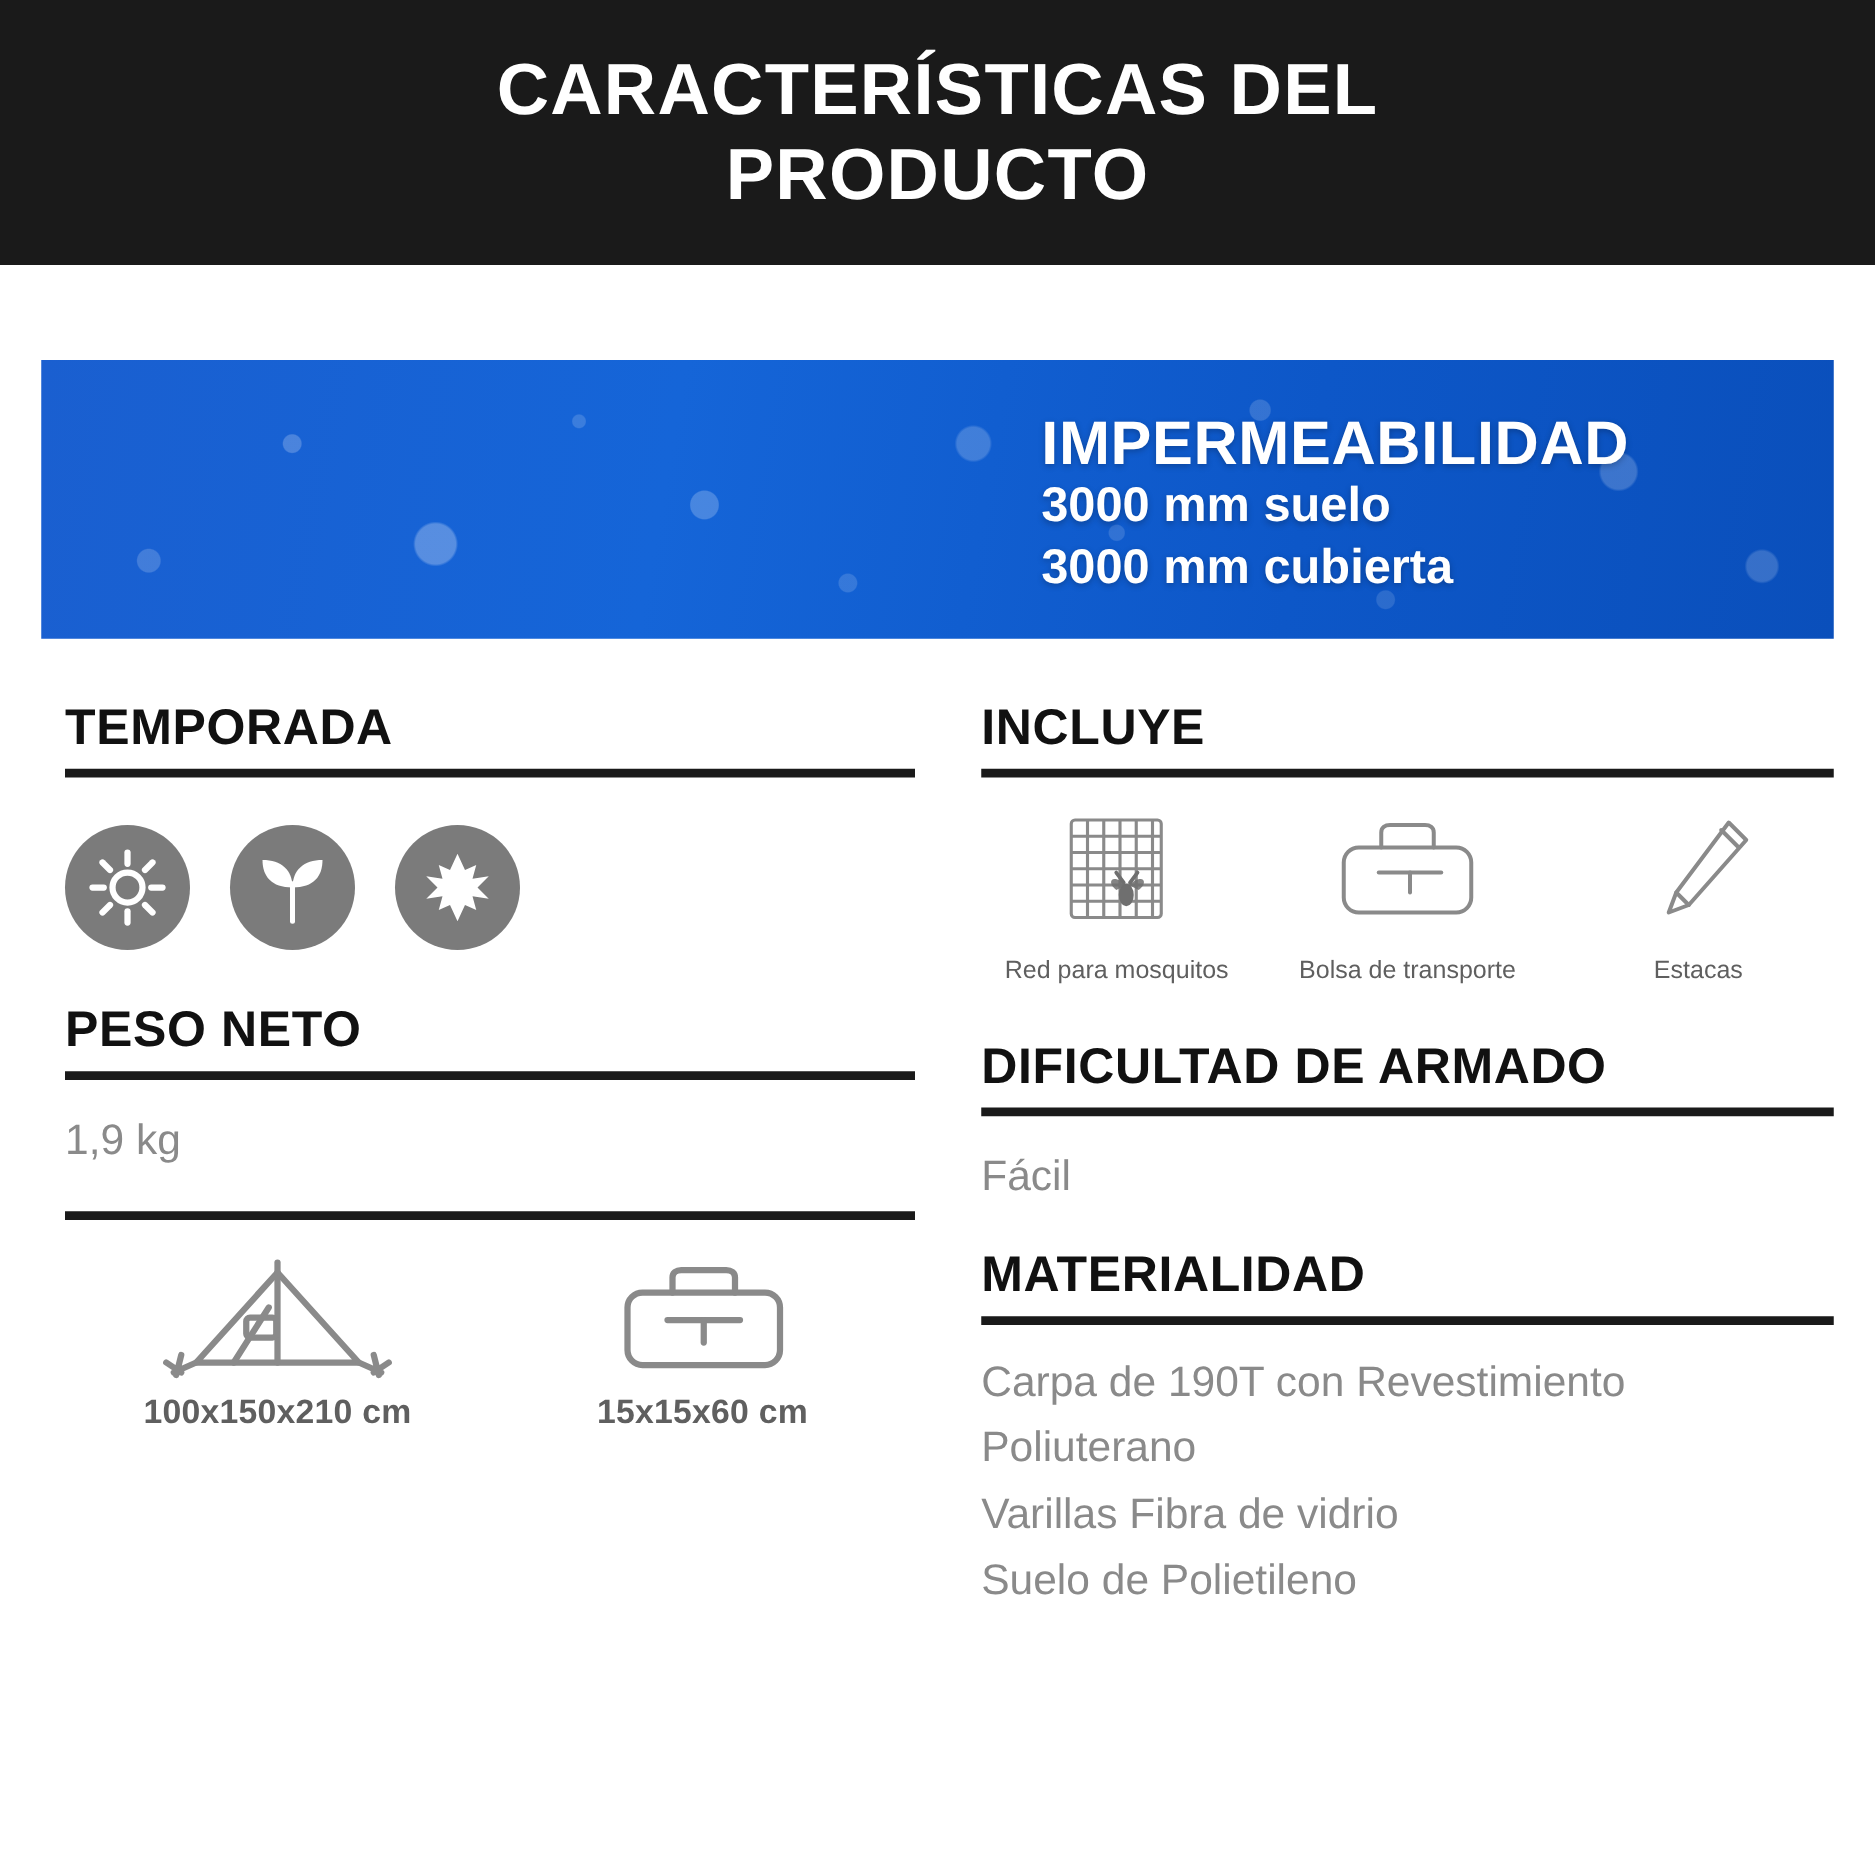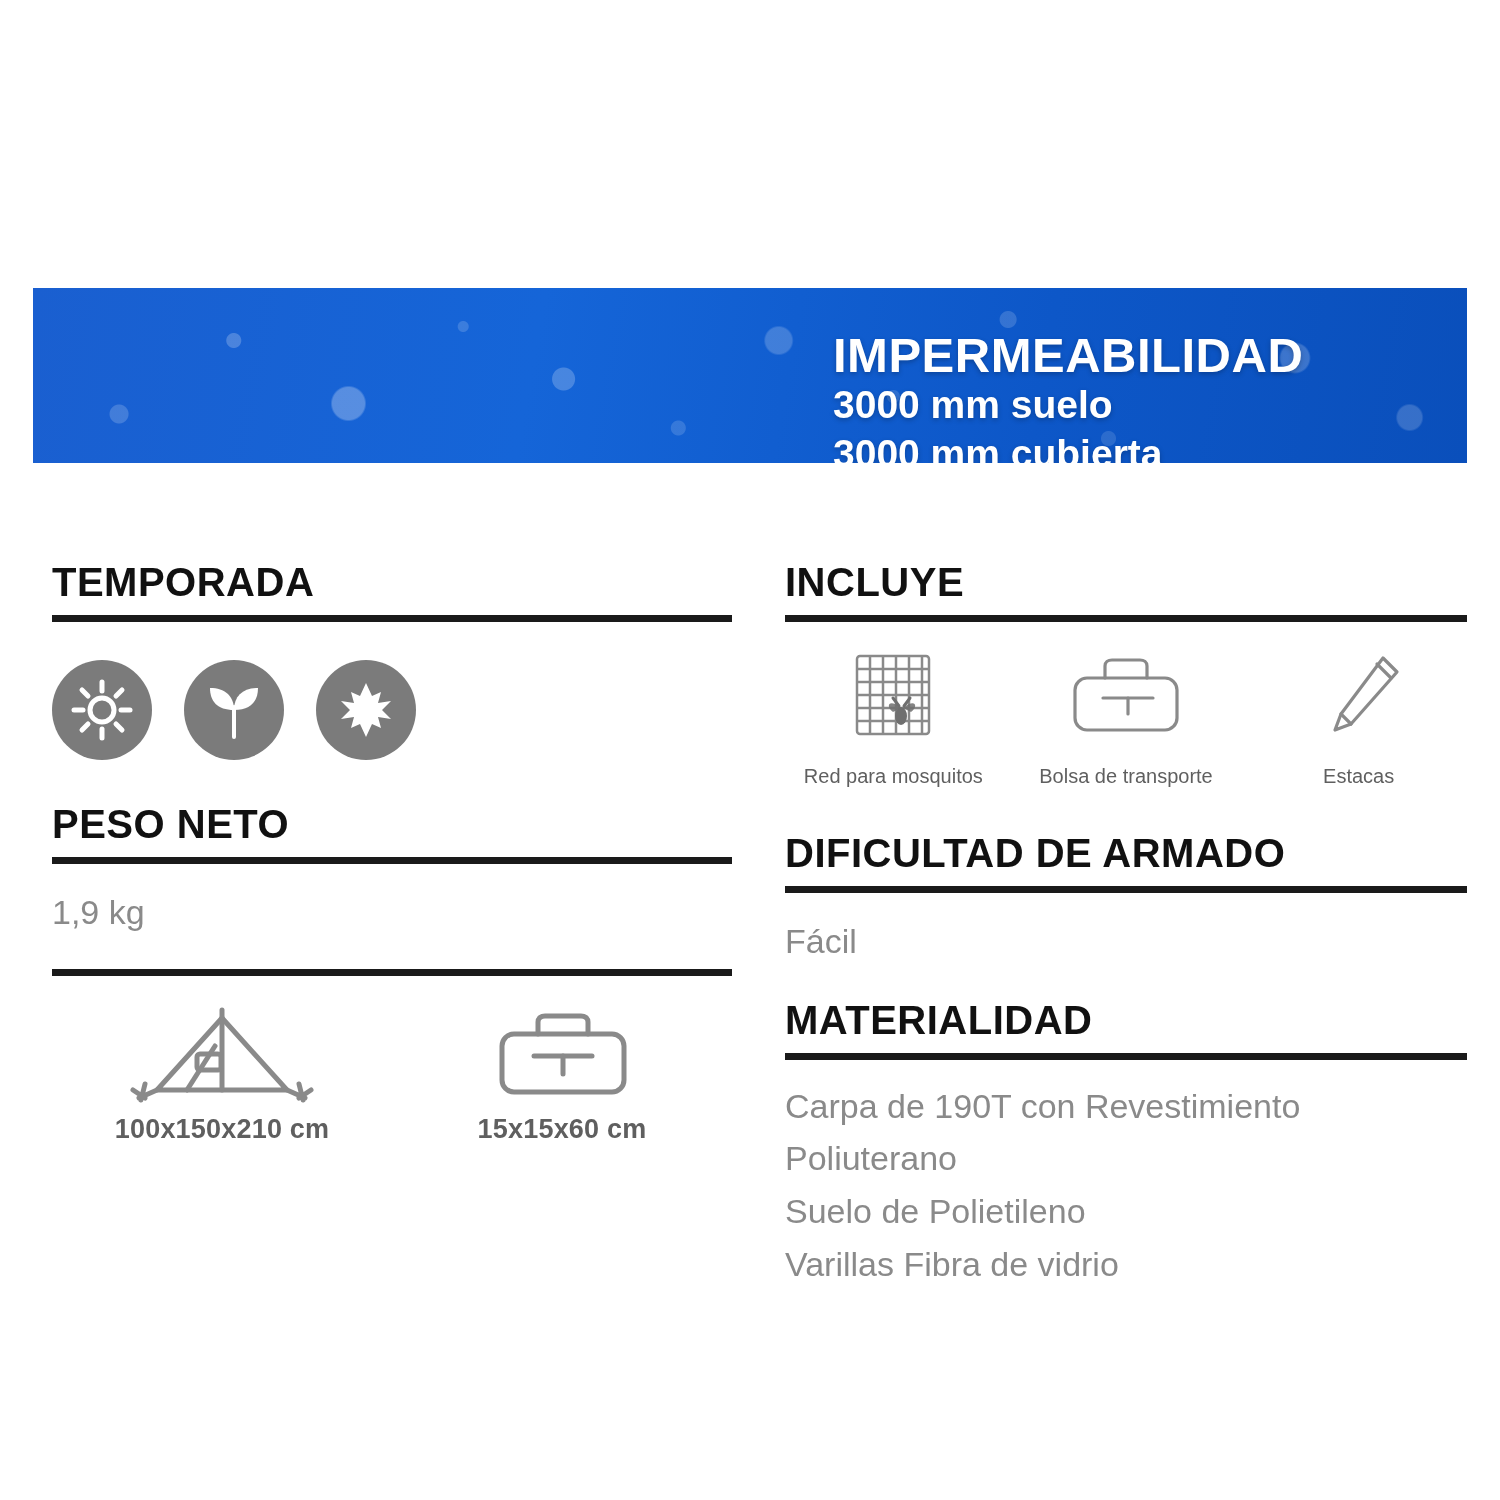--- a/index.html
+++ b/index.html
@@ -25,21 +25,21 @@
     letter-spacing: 1px;
     line-height: 1.18;
     max-width: 1000px;
     text-transform: uppercase;
   }
 
   
   .banner {
     position: absolute;
     left: 33px; top: 288px;
-    width: 1434px; height: 175px;
+    width: 1434px; height: 223px;
     background:
       radial-gradient(circle at 14% 30%, rgba(255,255,255,0.22) 0 7px, rgba(255,255,255,0) 8px),
       radial-gradient(circle at 22% 66%, rgba(255,255,255,0.28) 0 16px, rgba(255,255,255,0) 18px),
       radial-gradient(circle at 6% 72%, rgba(255,255,255,0.18) 0 9px, rgba(255,255,255,0) 10px),
       radial-gradient(circle at 30% 22%, rgba(255,255,255,0.16) 0 5px, rgba(255,255,255,0) 6px),
       radial-gradient(circle at 37% 52%, rgba(255,255,255,0.22) 0 11px, rgba(255,255,255,0) 12px),
       radial-gradient(circle at 45% 80%, rgba(255,255,255,0.15) 0 7px, rgba(255,255,255,0) 8px),
       radial-gradient(circle at 52% 30%, rgba(255,255,255,0.2) 0 13px, rgba(255,255,255,0) 15px),
       radial-gradient(circle at 60% 62%, rgba(255,255,255,0.14) 0 6px, rgba(255,255,255,0) 7px),
       radial-gradient(circle at 68% 18%, rgba(255,255,255,0.16) 0 8px, rgba(255,255,255,0) 9px),
@@ -118,20 +118,23 @@
   }
 
   .mt-sec { margin-top: 34px; }
   svg { display: block; }
 </style>
 </head>
 <body>
 
 <div class="page">
 
+  <div class="header">
+    <div class="header-title">CARACTERÍSTICAS DEL PRODUCTO</div>
+  </div>
 
   <div class="banner">
     <div class="banner-text">
       <div class="banner-title">IMPERMEABILIDAD</div>
       <div class="banner-line">3000 mm suelo</div>
       <div class="banner-line">3000 mm cubierta</div>
     </div>
   </div>
 
   <div class="body-grid">
@@ -290,21 +293,21 @@
         <div class="section-title">DIFICULTAD DE ARMADO</div>
         <div class="rule"></div>
         <div class="value-text" style="margin-top:22px;">Fácil</div>
       </div>
 
       <div class="mt-sec" style="margin-top:30px;">
         <div class="section-title">MATERIALIDAD</div>
         <div class="rule"></div>
         <div style="margin-top:20px;">
           <div class="value-text">Carpa de 190T con Revestimiento Poliuterano</div>
+          <div class="value-text">Varillas Fibra de vidrio</div>
           <div class="value-text">Suelo de Polietileno</div>
-          <div class="value-text">Varillas Fibra de vidrio</div>
         </div>
       </div>
 
     </div>
 
   </div>
 </div>
 
 </body></html>

